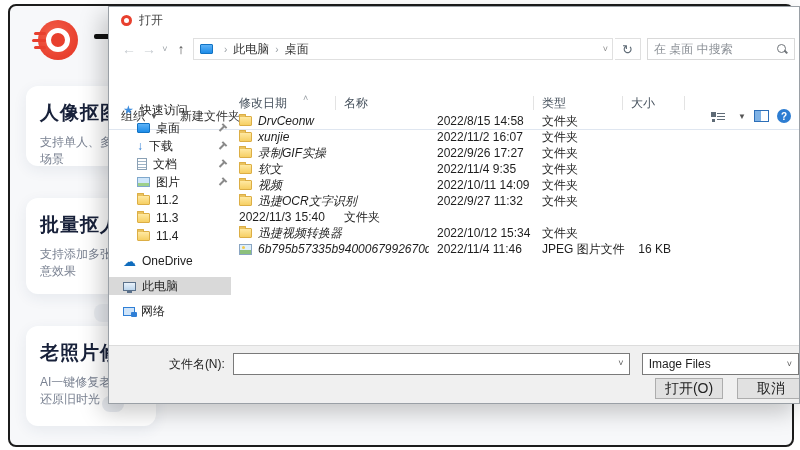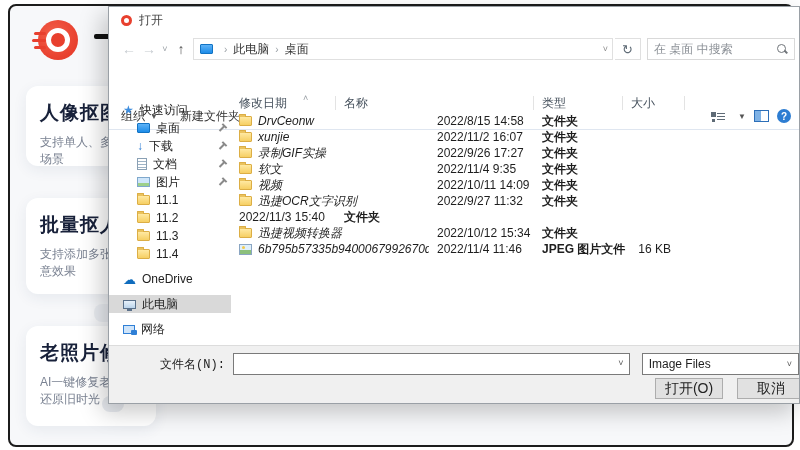--- a/index.html
+++ b/index.html
@@ -97,27 +97,27 @@
   
   .filelist { flex:1; position:relative; overflow:hidden; }
   .lh-row { position:relative; display:flex; height:20px; align-items:center; color:#45505c; }
   .lh-cell { padding-left:8px; border-right:1px solid #e3e3e3; height:14px; line-height:14px; }
   .c-name { width:198px; } .c-date { width:105px; } .c-type { width:89px; } .c-size { width:62px; }
   .sort-caret { position:absolute; left:72px; top:-2px; color:#9aa0a6; font-size:9px; }
   .f-row { display:flex; height:16px; align-items:center; }
   .f-name { width:198px; display:flex; align-items:center; padding-left:8px; white-space:nowrap; overflow:hidden;font-style:italic; }
   .f-name .nm { margin-left:6px; }
   .f-date { width:105px; padding-left:8px; white-space:nowrap; }
-  .f-type { width:89px; padding-left:8px; white-space:nowrap;font-weight:bold; }
+  .f-type { width:89px; padding-left:8px; white-space:nowrap; }
   .f-size { width:62px; padding-right:14px; text-align:right; white-space:nowrap; }
 
   
   .dlg-footer { position:absolute; left:0; right:0; bottom:0; height:58px; background:#f0f0f0; border-top:1px solid #dcdcdc; }
   .fn-row { position:absolute; left:0; top:7px; right:0; height:22px; display:flex; align-items:center; }
-  .fn-label { width:126px; text-align:right; padding-right:8px; color:#222;font-family:Liberation Mono, monospace; }
+  .fn-label { width:126px; text-align:right; padding-right:8px; color:#222; }
   .fn-input-wrap { position:relative; width:404px; height:22px; }
   .fn-input { width:100%; height:100%; border:1px solid #7a7a7a; background:#fff; padding:0 20px 0 6px; font-size:12px; font-family:"Liberation Sans",sans-serif; }
   .fn-chevron { position:absolute; right:6px; top:5px; color:#555; font-size:9px; pointer-events:none; }
   .ft-combo { position:relative; margin-left:12px; width:160px; height:22px; border:1px solid #7a7a7a; background:#fff; display:flex; align-items:center; padding:0 6px; }
   .ft-combo .chev { position:absolute; right:6px; color:#555; font-size:9px; }
   .btn-row { position:absolute; right:-6px; top:32px; display:flex; gap:14px; }
   .dlg-btn { width:68px; height:21px; background:#e1e1e1; border:1px solid #adadad; font-size:14px; color:#222; display:flex; align-items:center; justify-content:center; font-family:"Liberation Sans",sans-serif; }
 </style>
 </head>
 <body>
@@ -216,24 +216,20 @@
             <span class="lbl">文档</span>
             <span class="pin"></span>
           </div>
         <div class="side-item">
             <span class="ico ico-pic"></span>
             <span class="lbl">图片</span>
             <span class="pin"></span>
           </div>
         <div class="side-item">
             <span class="ico ico-folder"></span>
-            <span class="lbl">11.1</span>
-          </div>
-        <div class="side-item">
-            <span class="ico ico-folder"></span>
             <span class="lbl">11.2</span>
           </div>
         <div class="side-item">
             <span class="ico ico-folder"></span>
             <span class="lbl">11.3</span>
           </div>
         <div class="side-item">
             <span class="ico ico-folder"></span>
             <span class="lbl">11.4</span>
           </div>

